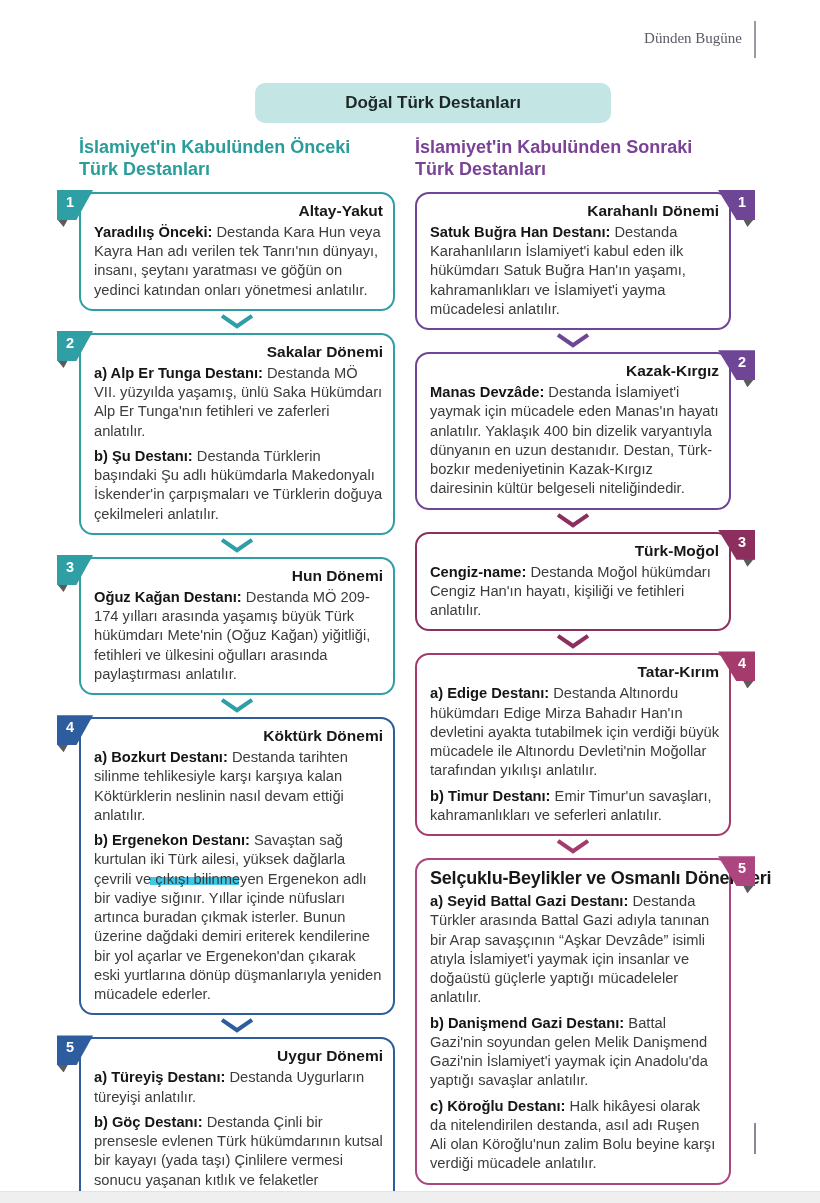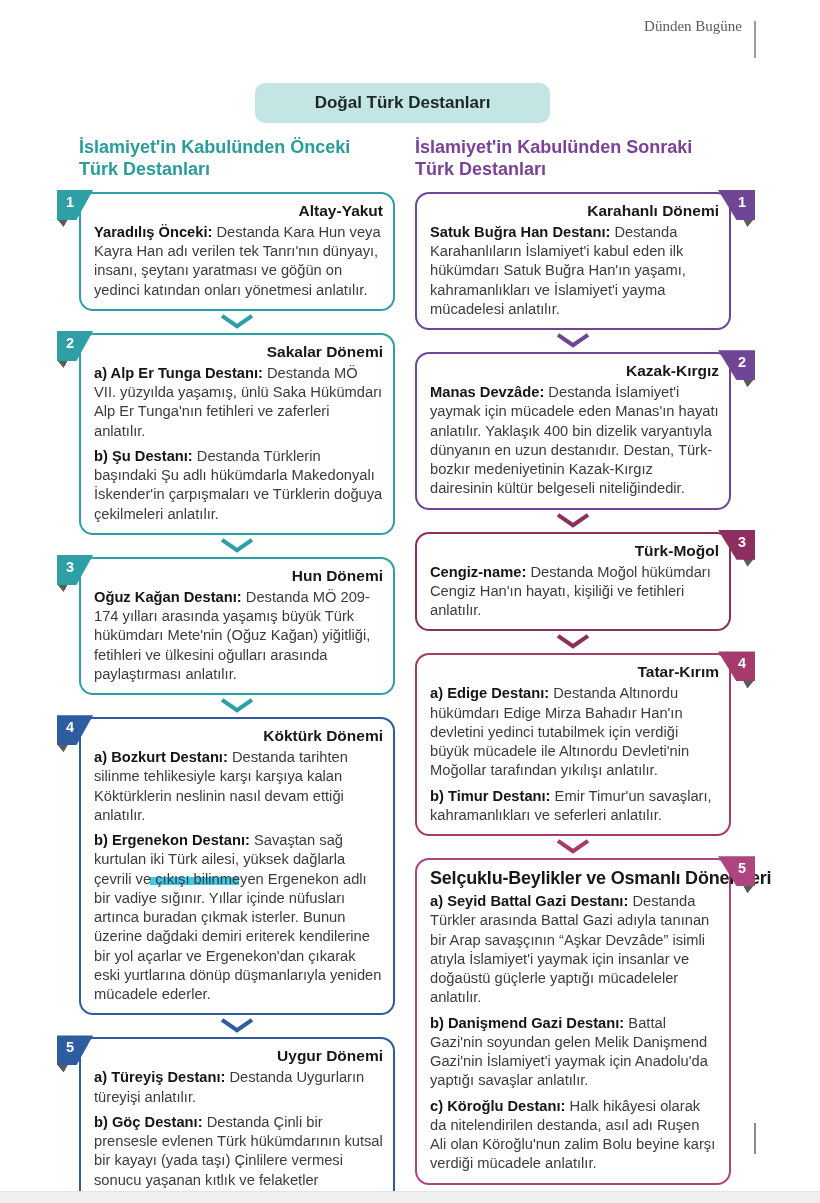--- a/index.html
+++ b/index.html
@@ -7,25 +7,25 @@
         font-family:"Liberation Sans",sans-serif;overflow:hidden;}
 
   
   .c-teal{--a:#2E9FA4;}
   .c-blue{--a:#2D5D9E;}
   .c-purple{--a:#6F4596;}
   .c-maroon{--a:#8C2F5E;}
   .c-magenta{--a:#A53A6D;}
   .c-pink{--a:#AC4580;}
 
-  .brand{position:absolute;top:18px;right:78px;font-family:"Liberation Serif",serif;
+  .brand{position:absolute;top:30px;right:78px;font-family:"Liberation Serif",serif;
          font-size:15px;color:#5a5a66;}
   .brand-rule{position:absolute;top:21px;right:64px;width:2px;height:37px;background:#9a9aa6;}
 
-  .title-pill{position:absolute;top:83px;left:255px;width:295px;height:40px;background:#C3E6E4;
+  .title-pill{position:absolute;top:83px;left:255px;width:356px;height:40px;background:#C3E6E4;
         border-radius:10px;display:flex;align-items:center;justify-content:center;
         font-weight:bold;font-size:17px;color:#1d2727;}
 
   .col{position:absolute;top:137px;width:338px;}
   .col-left{left:57px;}
   .col-right{left:415px;width:340px;}
 
   .col-heading{font-weight:bold;font-size:18px;line-height:1.22;margin-bottom:11px;}
   .col-left  .col-heading{color:#2A9D9B;margin-left:22px;}
   .col-right .col-heading{color:#7B4397;margin-right:24px;}
@@ -198,21 +198,21 @@
           <polyline points="2,2 18,13 34,2" fill="none" stroke="currentColor" stroke-width="4.5"></polyline>
         </svg>
     </div>
 
     <div class="nbox c-magenta">
       <div class="badge">
           <span>4</span>
         </div>
       <div class="fold"></div>
       <div class="box-title">Tatar-Kırım</div>
-      <p class="para"><b>a) Edige Destanı:</b><span> Destanda Altınordu hükümdarı Edige Mirza Bahadır Han'ın devletini yedinci tutabilmek için verdiği büyük mücadele ile Altınordu Devleti'nin Moğollar tarafından yıkılışı anlatılır.</span></p>
+      <p class="para"><b>a) Edige Destanı:</b><span> Destanda Altınordu hükümdarı Edige Mirza Bahadır Han'ın devletini ayakta tutabilmek için verdiği büyük mücadele ile Altınordu Devleti'nin Moğollar tarafından yıkılışı anlatılır.</span></p>
       <p class="para"><b>b) Timur Destanı:</b><span> Emir Timur'un savaşları, kahramanlıkları ve seferleri anlatılır.</span></p>
     </div>
     <div class="chev-row">
       <svg class="chev" style="color:#A53A6D" viewBox="0 0 36 16" width="34" height="15">
           <polyline points="2,2 18,13 34,2" fill="none" stroke="currentColor" stroke-width="4.5"></polyline>
         </svg>
     </div>
 
     <div class="nbox c-pink">
       <div class="badge">

